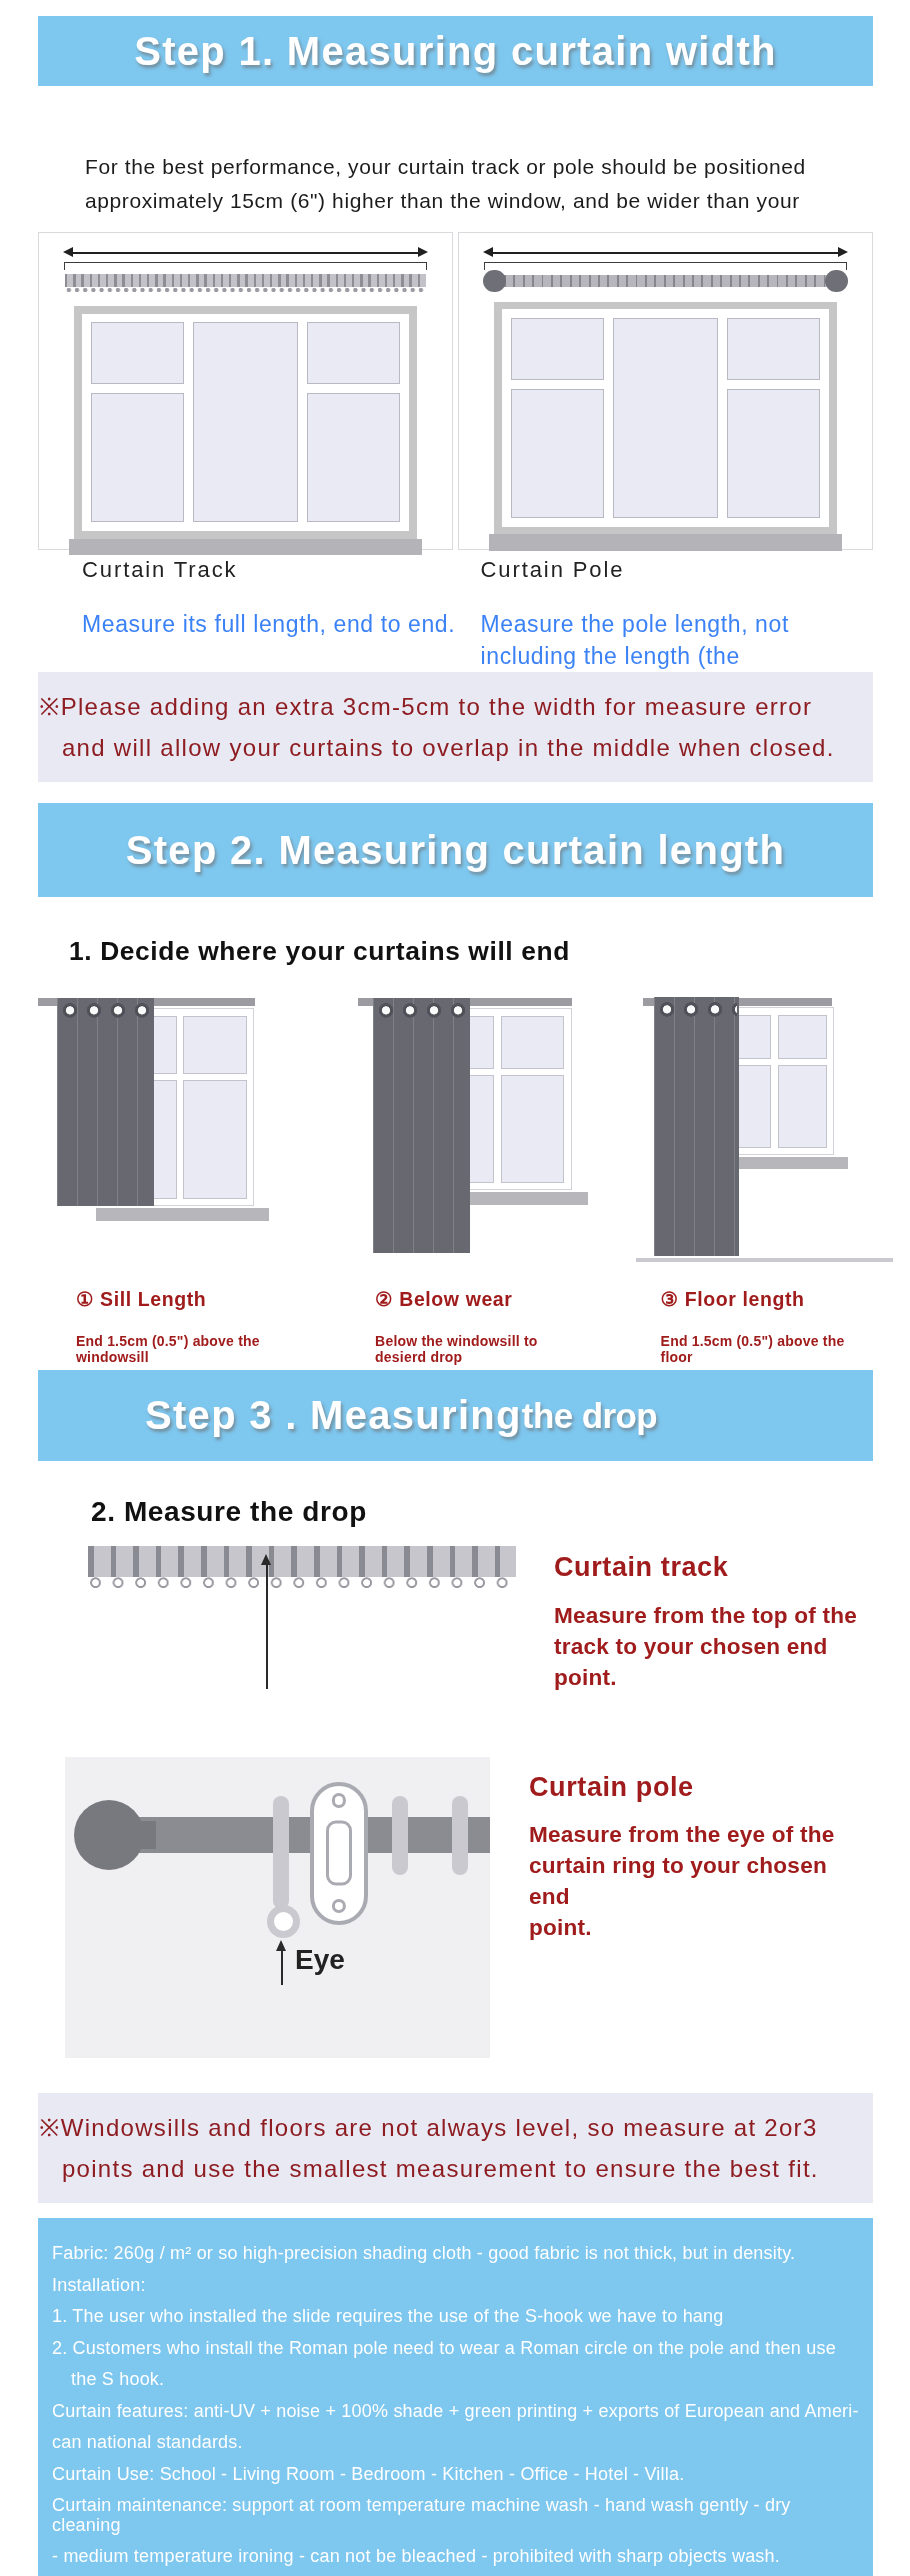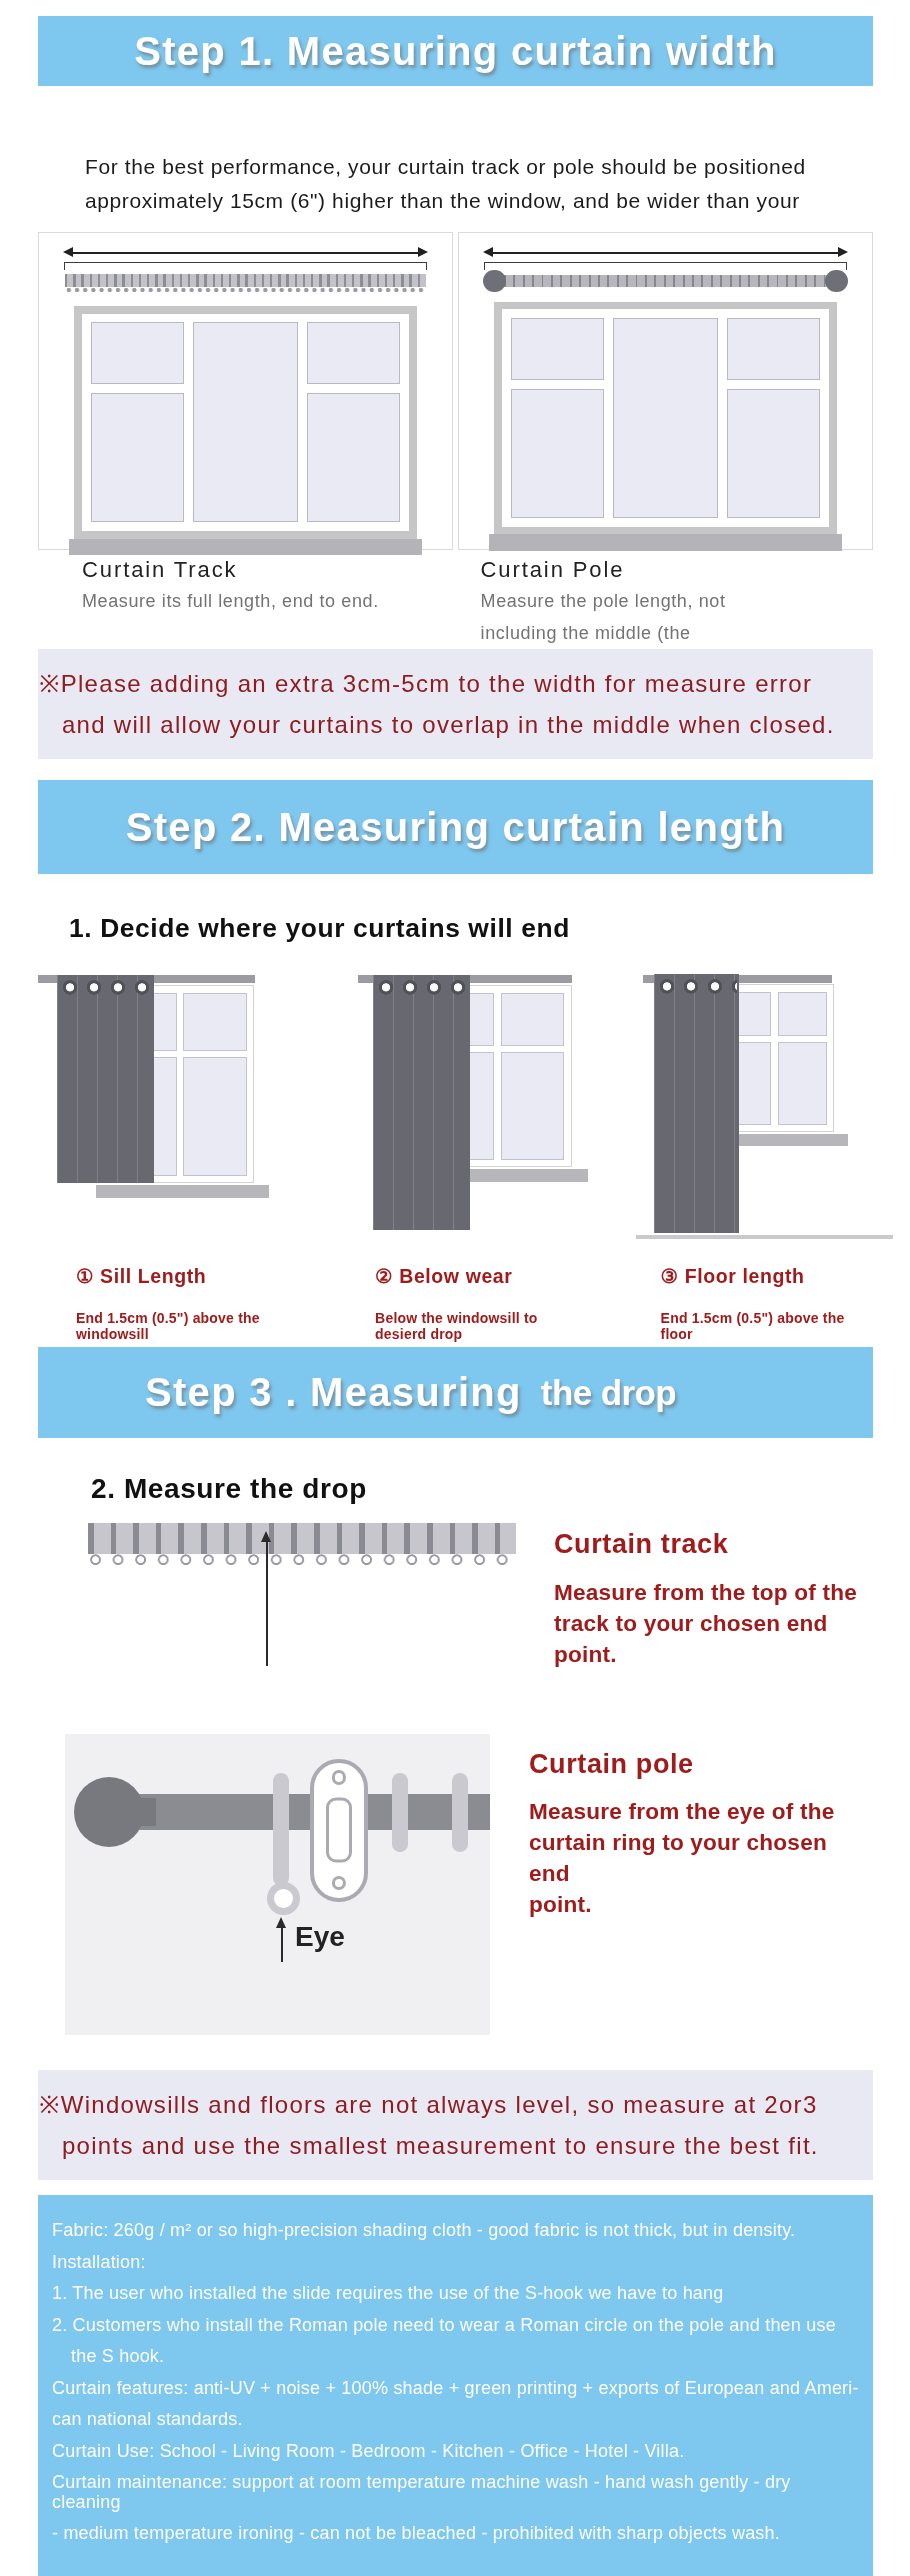--- a/index.html
+++ b/index.html
@@ -6,21 +6,21 @@
   body{width:910px;height:2576px;overflow:hidden;font-family:"Liberation Sans",sans-serif;}
   .content{display:flex;flex-direction:column;padding:0 38px;width:835px;}
 
   
   .banner{background:#7ec7ef;color:#fff;font-weight:bold;font-size:40px;letter-spacing:1.3px;
           display:flex;align-items:center;justify-content:center;
           text-shadow:1.9px 2.5px 3.1px rgba(110,110,110,.6);}
   .banner1{margin-top:16.4px;height:70px;}
   .banner2{margin-top:21.4px;height:94px;}
   .banner3{margin-top:5px;height:91px;justify-content:flex-start;padding-left:107px;}
-  .b3sub{font-size:35px;letter-spacing:-0.6px;margin-left:19px;}
+  .b3sub{font-size:35px;letter-spacing:-0.6px;}
 
   
   .intro{margin-top:64px;padding-left:47px;font-size:21px;letter-spacing:0.6px;color:#1c1c1c;line-height:34px;}
   .mrow{display:flex;gap:5px;margin-top:14px;}
   .mbox{flex:1;border:1.3px solid #dadade;box-sizing:border-box;height:318px;padding:19px 16.4px 15px;}
   .harrow{position:relative;height:1.9px;background:#202020;margin:0 12.6px;}
   .harrow::before{content:'';position:absolute;left:-10px;top:-5px;border:5.7px solid transparent;border-right:10px solid #202020;}
   .harrow::after{content:'';position:absolute;right:-10px;top:-5px;border:5.7px solid transparent;border-left:10px solid #202020;}
   .bracket{height:7.5px;border:1.3px solid #3c3c3c;border-bottom:none;margin:7.5px 8.8px 0;}
   .track1{margin:3.8px 10px 0;height:12.6px;background:#c2c2c8;
@@ -36,21 +36,21 @@
   .frame{background:#c6c6c6;padding:7.5px;}
   .sash{background:#fff;padding:8.8px;display:flex;gap:8.8px;height:200px;}
   .wcol{flex:1;display:flex;flex-direction:column;gap:8.8px;}
   .wcol.mid{flex:1.12;}
   .pane{background:#eaeaf5;border:1.3px solid #b9b9c4;}
   .pane-sm{height:60px;} .pane-lg{flex:1;}
   .sill1{height:16.4px;background:#b3b3b8;margin:0 -5px;}
   .labrow{display:flex;margin-top:6.3px;}
   .lab-left{width:53%;padding-left:44px;box-sizing:border-box;}
   .lab-title{font-size:22px;letter-spacing:1.9px;color:#222;}
-  .lab-desc{font-size:18px;letter-spacing:0.6px;color:#737373;margin-top:2px;line-height:32px;}
+  .lab-desc{font-size:23px;letter-spacing:0.6px;color:#3b82f6;margin-top:25px;line-height:32px;}
   .lab-right{flex:1;}
 
   .note{margin-top:0;background:#e9e9f3;padding:14px 1.3px;font-size:24px;color:#8e1d22;
         letter-spacing:1.3px;line-height:41px;}
   .note .in2{padding-left:22.6px;}
   .note2{margin-top:35px;}
 
   
   .h-black{font-weight:bold;color:#111;}
   .head1{margin-top:39px;padding-left:31px;font-size:26.4px;letter-spacing:0.6px;}
@@ -197,21 +197,21 @@
 
   <div class="labrow">
     <div class="lab-left">
       <div class="lab-title">Curtain Track</div>
       <div class="lab-desc">Measure its full length, end to end.</div>
     </div>
     <div class="lab-right">
       <div class="lab-title">Curtain Pole</div>
       <div class="lab-desc">
         <div>Measure the pole length, not</div>
-        <div>including the middle (the</div>
+        <div>including the length (the</div>
       </div>
     </div>
   </div>
 
   <div class="note">
     <div>※Please adding an extra 3cm-5cm to the width for measure error</div>
     <div class="in2">and will allow your curtains to overlap in the middle when closed.</div>
   </div>
 
   <div class="banner banner2">

